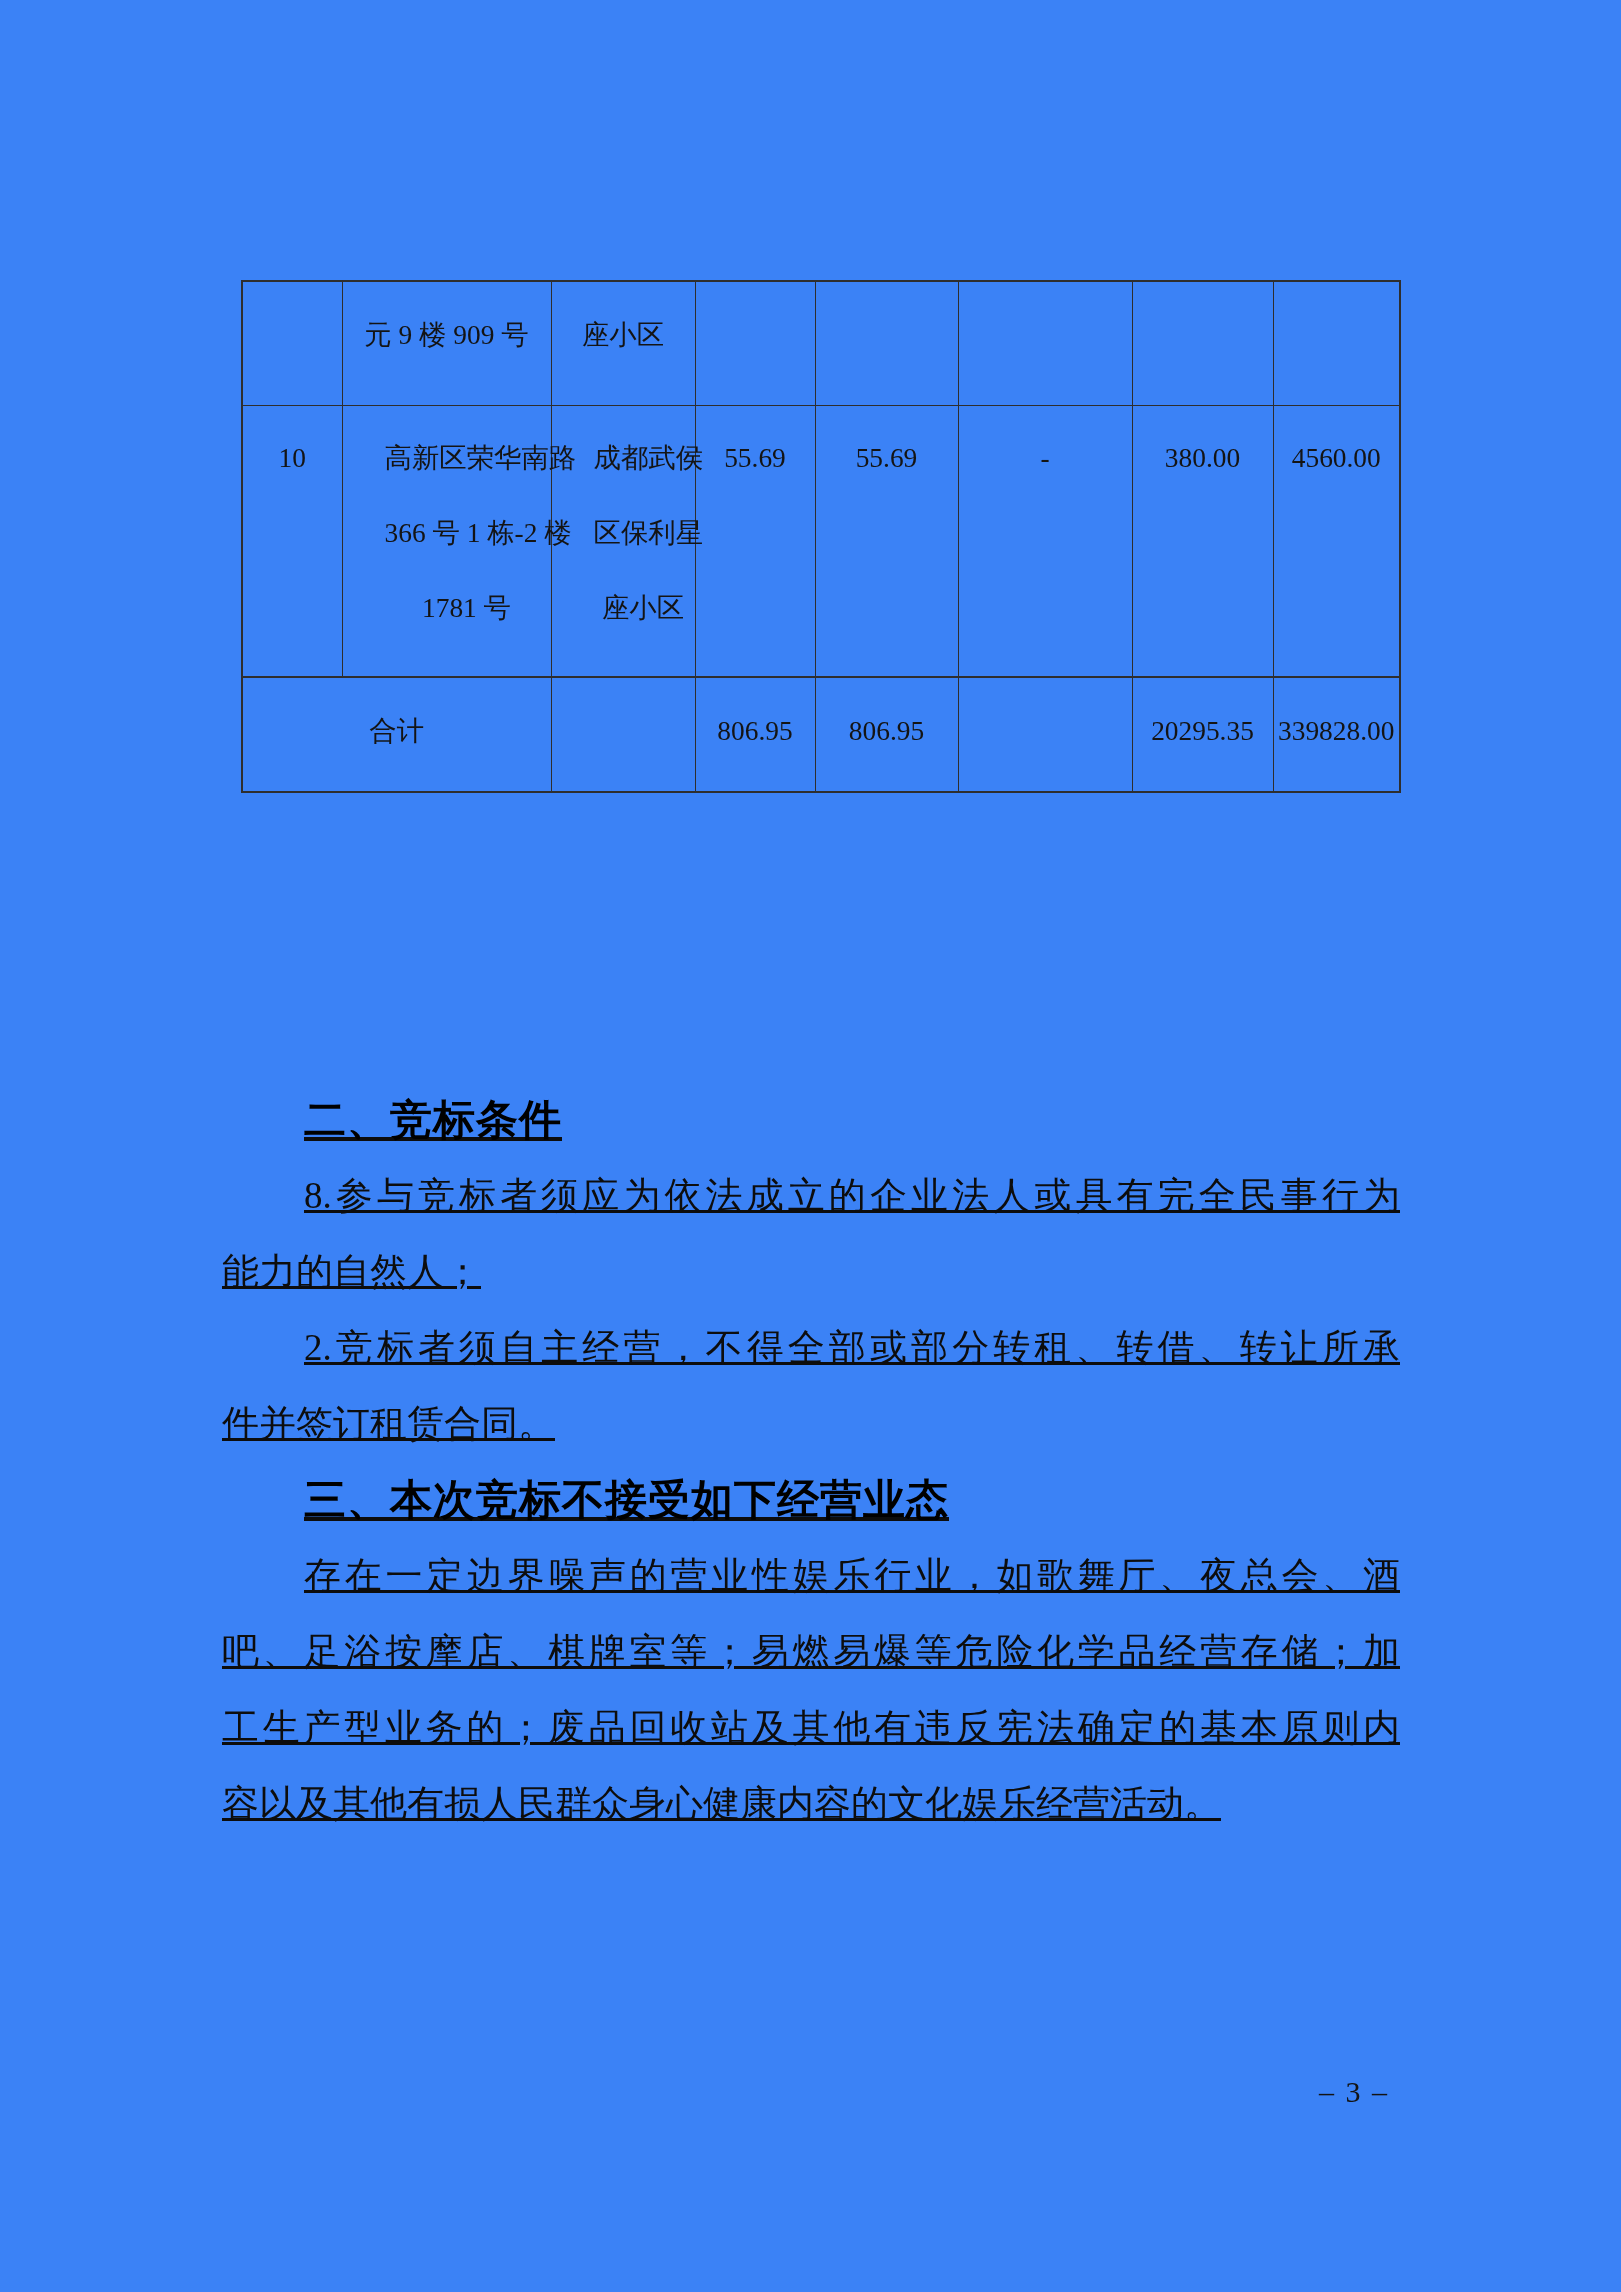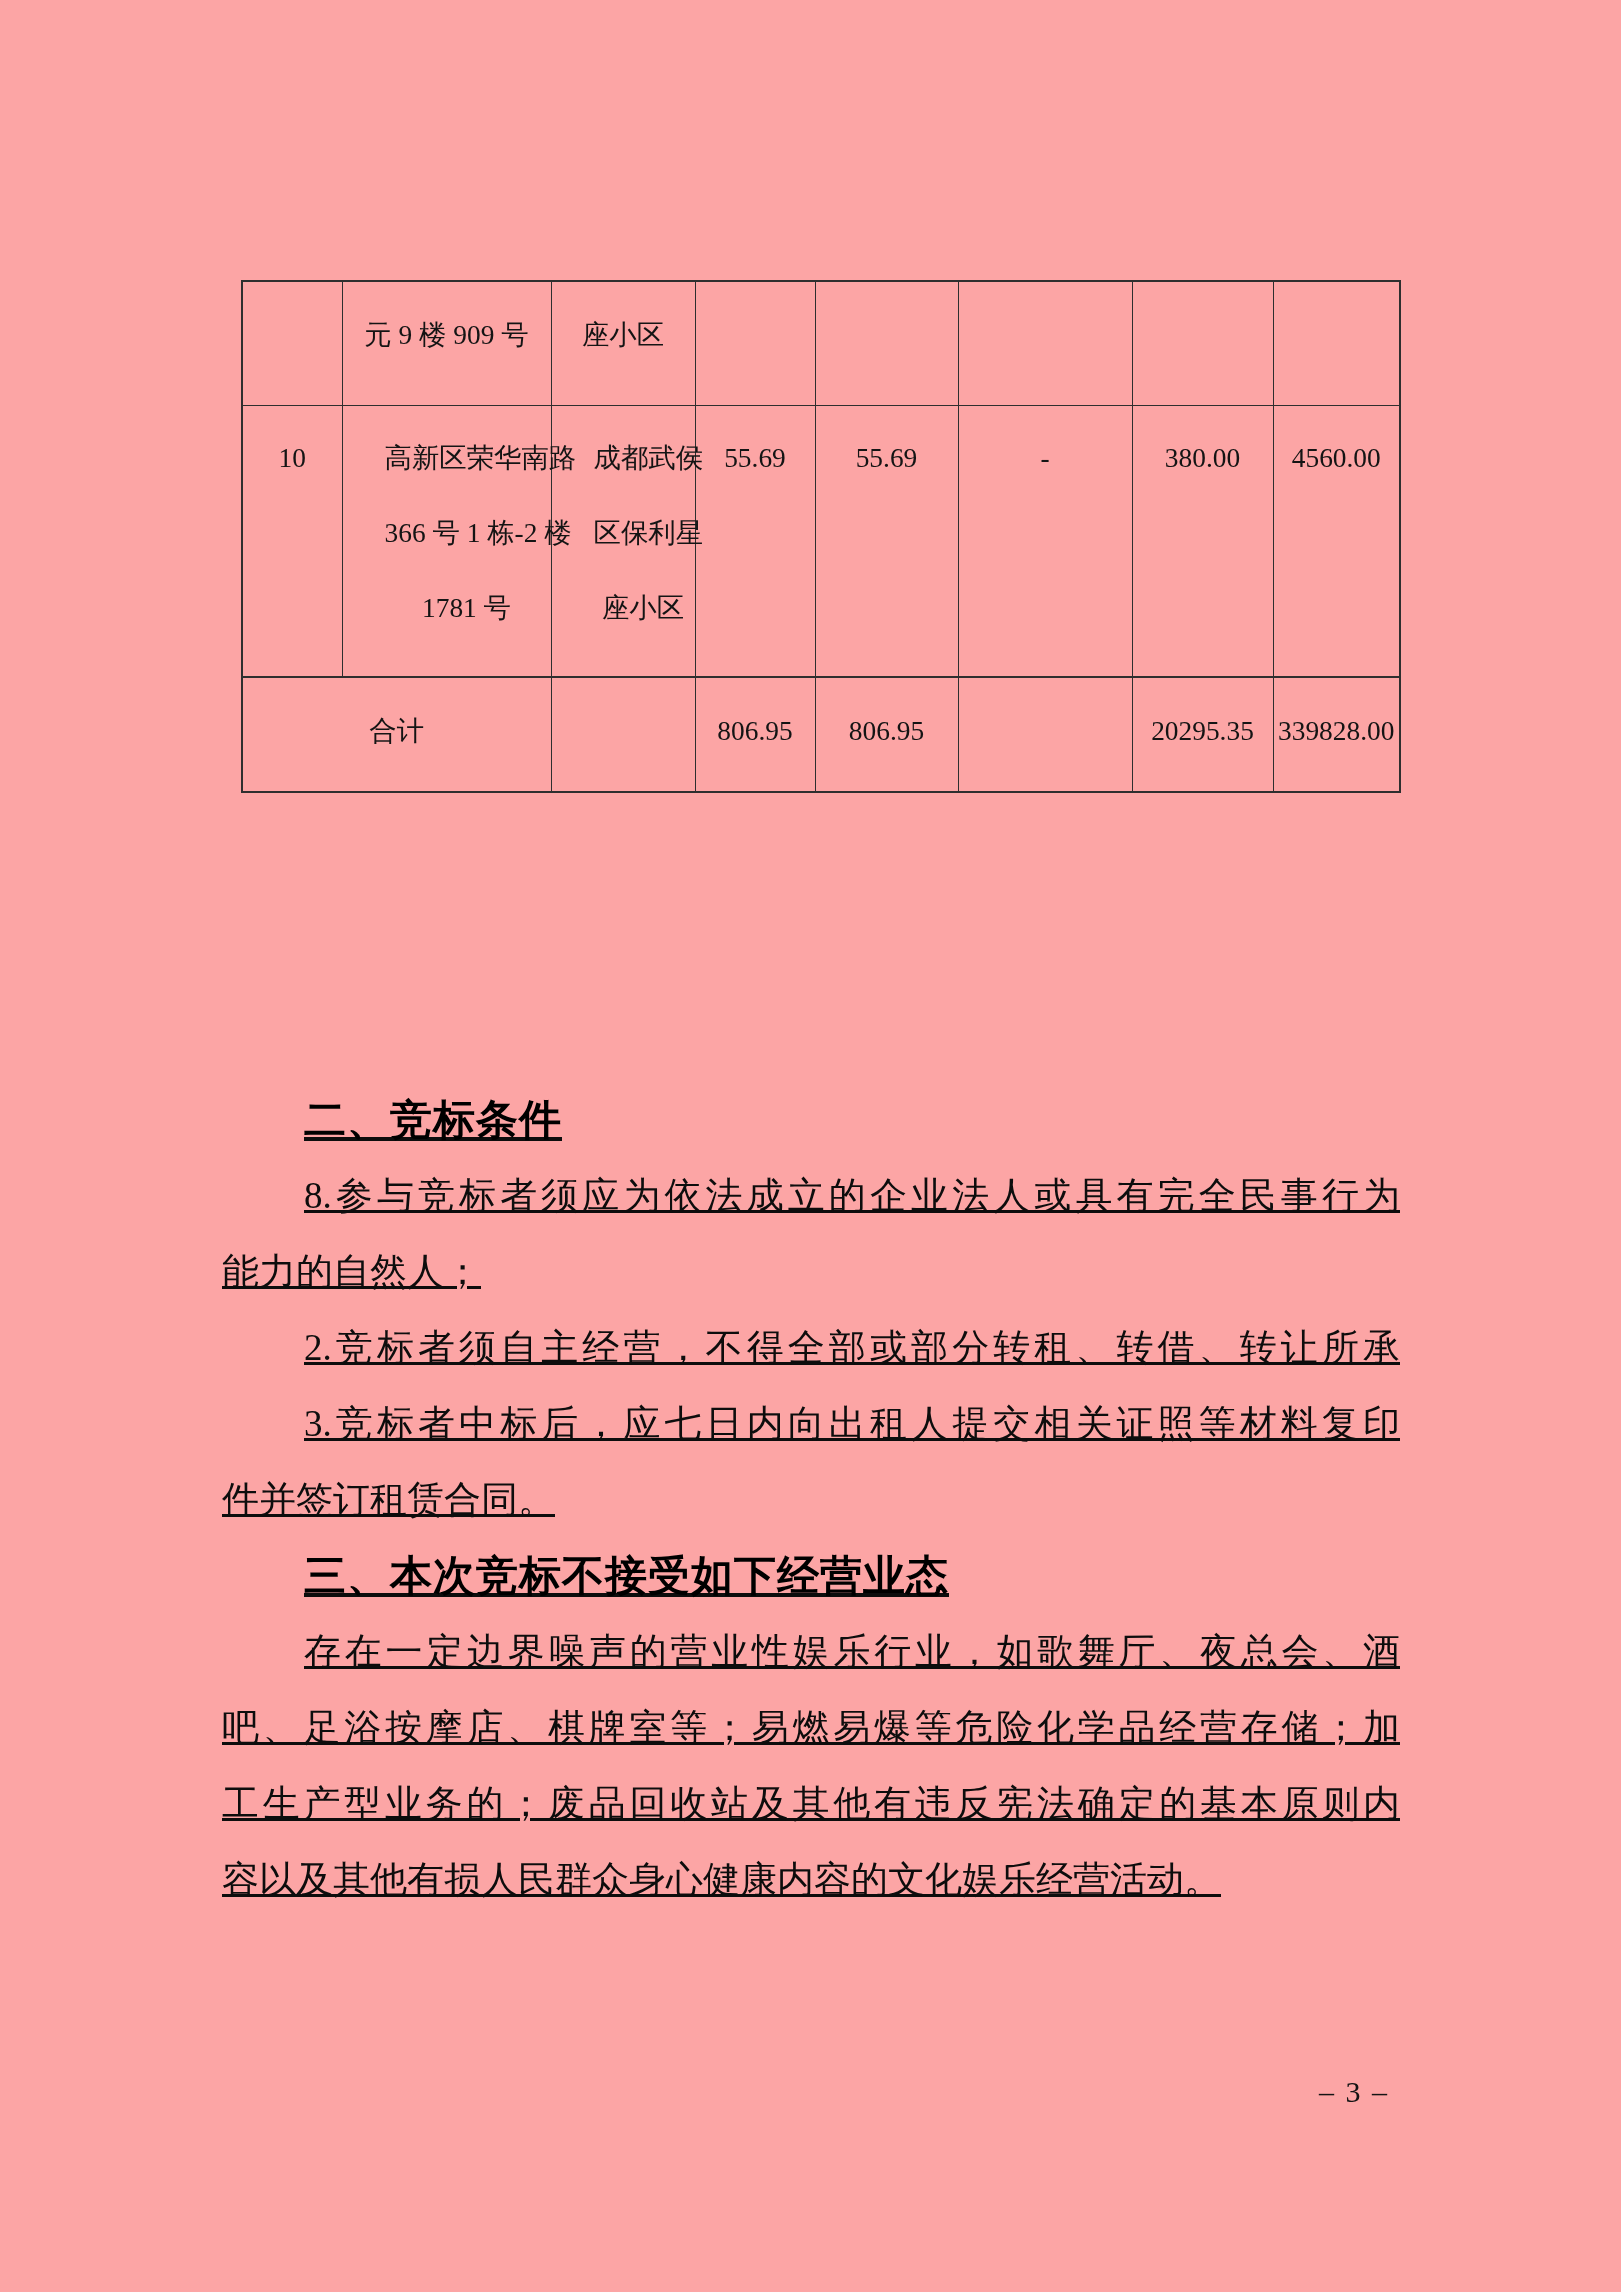--- a/index.html
+++ b/index.html
@@ -4,21 +4,21 @@
 <style>
   html, body {
     margin: 0;
     padding: 0;
     background: #ffffff;
   }
   .page {
     position: relative;
     width: 1621px;
     height: 2293px;
-    background: #fca5a5;
+    background: #3b82f6;
     overflow: hidden;
     color: #0d0d0d;
     font-family: "Liberation Serif", "DejaVu Serif", serif;
   }
 
   
   table.lease-table {
     position: absolute;
     left: 241px;
     top: 280px;
@@ -154,21 +154,20 @@
   </table>
 
   <div class="text-block">
     <h2 class="sec-heading">二、竞标条件</h2>
 
     <div class="tline ind just">8.参与竞标者须应为依法成立的企业法人或具有完全民事行为</div>
     <div class="tline">能力的自然人；</div>
 
     <div class="tline ind just">2.竞标者须自主经营，不得全部或部分转租、转借、转让所承</div>
 
-    <div class="tline ind just">3.竞标者中标后，应七日内向出租人提交相关证照等材料复印</div>
     <div class="tline">件并签订租赁合同。</div>
 
     <h2 class="sec-heading">三、本次竞标不接受如下经营业态</h2>
 
     <div class="tline ind just">存在一定边界噪声的营业性娱乐行业，如歌舞厅、夜总会、酒</div>
     <div class="tline just">吧、足浴按摩店、棋牌室等；易燃易爆等危险化学品经营存储；加</div>
     <div class="tline just">工生产型业务的；废品回收站及其他有违反宪法确定的基本原则内</div>
     <div class="tline">容以及其他有损人民群众身心健康内容的文化娱乐经营活动。</div>
   </div>
 

